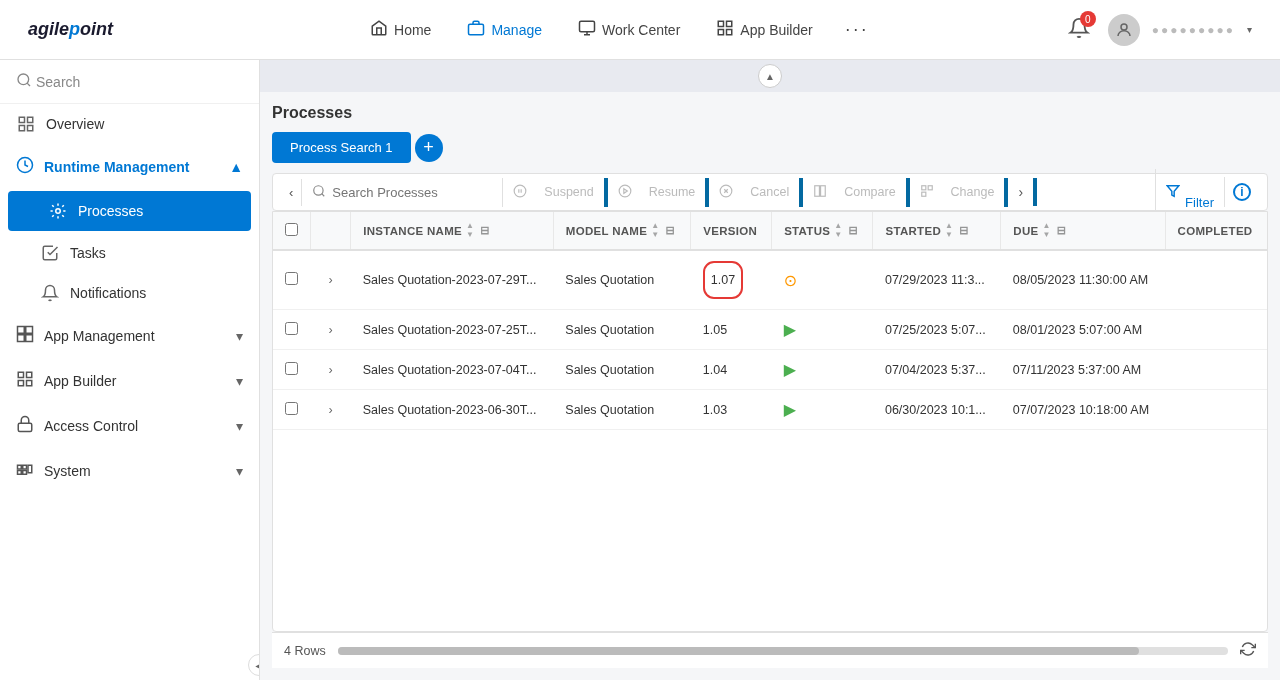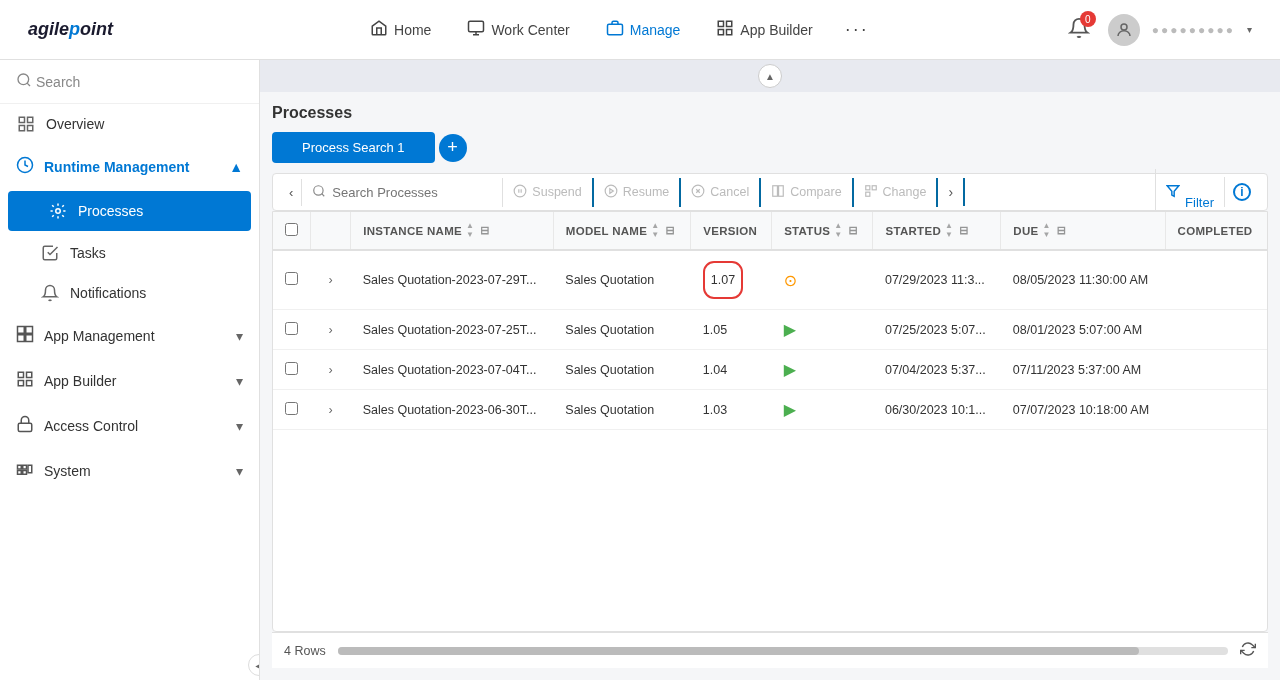--- a/index.html
+++ b/index.html
@@ -84,40 +84,40 @@
       width: 24px; height: 24px; cursor: pointer; display: flex; align-items: center; justify-content: center;
     }
 
     
     .processes-panel { flex: 1; display: flex; flex-direction: column; padding: 12px; overflow: hidden; }
     .processes-title { font-size: 16px; font-weight: 600; color: #333; margin-bottom: 10px; }
 
     
     .tabs-bar { display: flex; align-items: center; gap: 4px; margin-bottom: 10px; }
     .tab-item {
-      padding: 8px 30px; border-radius: 4px; cursor: pointer;
+      padding: 8px 18px; border-radius: 4px; cursor: pointer;
       font-size: 13px; font-weight: 500; background: #e0e0e0; color: #444;
     }
     .tab-item.active { background: #0078d4; color: #fff; }
     .tab-add {
       width: 28px; height: 28px; border-radius: 50%; background: #0078d4;
       color: #fff; display: flex; align-items: center; justify-content: center;
       cursor: pointer; font-size: 18px; font-weight: 300; flex-shrink: 0;
     }
 
     
     .toolbar {
       display: flex; align-items: center; gap: 0;
       background: #fff; border: 1px solid #e0e0e0; border-radius: 4px;
       padding: 0 8px; margin-bottom: 0; height: 38px;
     }
     .toolbar-btn {
-      display: flex; align-items: center; gap: 5px;
+      display: flex; align-items: center; gap: 17px;
       padding: 6px 10px; cursor: pointer; color: #555;
-      font-size: 12.5px; border-right: 2px solid #0369a1; white-space: nowrap;
+      font-size: 12.5px; border-right: 4px solid #0369a1; white-space: nowrap;
     }
     .toolbar-btn:last-child { border-right: none; }
     .toolbar-btn.disabled { color: #bbb; cursor: default; }
     .toolbar-search {
       display: flex; align-items: center; gap: 6px;
       padding: 6px 10px; border-right: 1px solid #e0e0e0; flex: 0 0 auto;
     }
     .toolbar-search input {
       border: none; outline: none; font-size: 13px; color: #333;
       width: 180px; background: transparent;
@@ -186,39 +186,39 @@
     <div class="nav-item">
       <span>
         <svg viewBox="0 0 24 24" fill="none" stroke="currentColor" stroke-width="2">
             <path d="M3 9.5L12 3l9 6.5V20a1 1 0 01-1 1H4a1 1 0 01-1-1V9.5z"></path>
             <path d="M9 21V12h6v9"></path>
           </svg>
       </span>
       <span>Home</span>
     </div>
 
+    <div class="nav-item active">
+      <span>
+        <svg viewBox="0 0 24 24" fill="none" stroke="#0078d4" stroke-width="2">
+            <rect x="2" y="7" width="20" height="14" rx="2"></rect>
+            <path d="M16 7V5a2 2 0 00-2-2h-4a2 2 0 00-2 2v2"></path>
+          </svg>
+      </span>
+      <span style="color:#0078d4;">Manage</span>
+    </div>
+
     <div class="nav-item">
       <span>
         <svg viewBox="0 0 24 24" fill="none" stroke="currentColor" stroke-width="2">
             <rect x="2" y="3" width="20" height="14" rx="2"></rect>
             <line x1="8" y1="21" x2="16" y2="21"></line>
             <line x1="12" y1="17" x2="12" y2="21"></line>
           </svg>
       </span>
       <span>Work Center</span>
-    </div>
-
-    <div class="nav-item active">
-      <span>
-        <svg viewBox="0 0 24 24" fill="none" stroke="#0078d4" stroke-width="2">
-            <rect x="2" y="7" width="20" height="14" rx="2"></rect>
-            <path d="M16 7V5a2 2 0 00-2-2h-4a2 2 0 00-2 2v2"></path>
-          </svg>
-      </span>
-      <span style="color:#0078d4;">Manage</span>
     </div>
 
     <div class="nav-item">
       <span>
         <svg viewBox="0 0 24 24" fill="none" stroke="currentColor" stroke-width="2">
             <rect x="3" y="3" width="7" height="7"></rect>
             <rect x="14" y="3" width="7" height="7"></rect>
             <rect x="3" y="14" width="7" height="7"></rect>
             <rect x="14" y="14" width="7" height="7"></rect>
           </svg>

